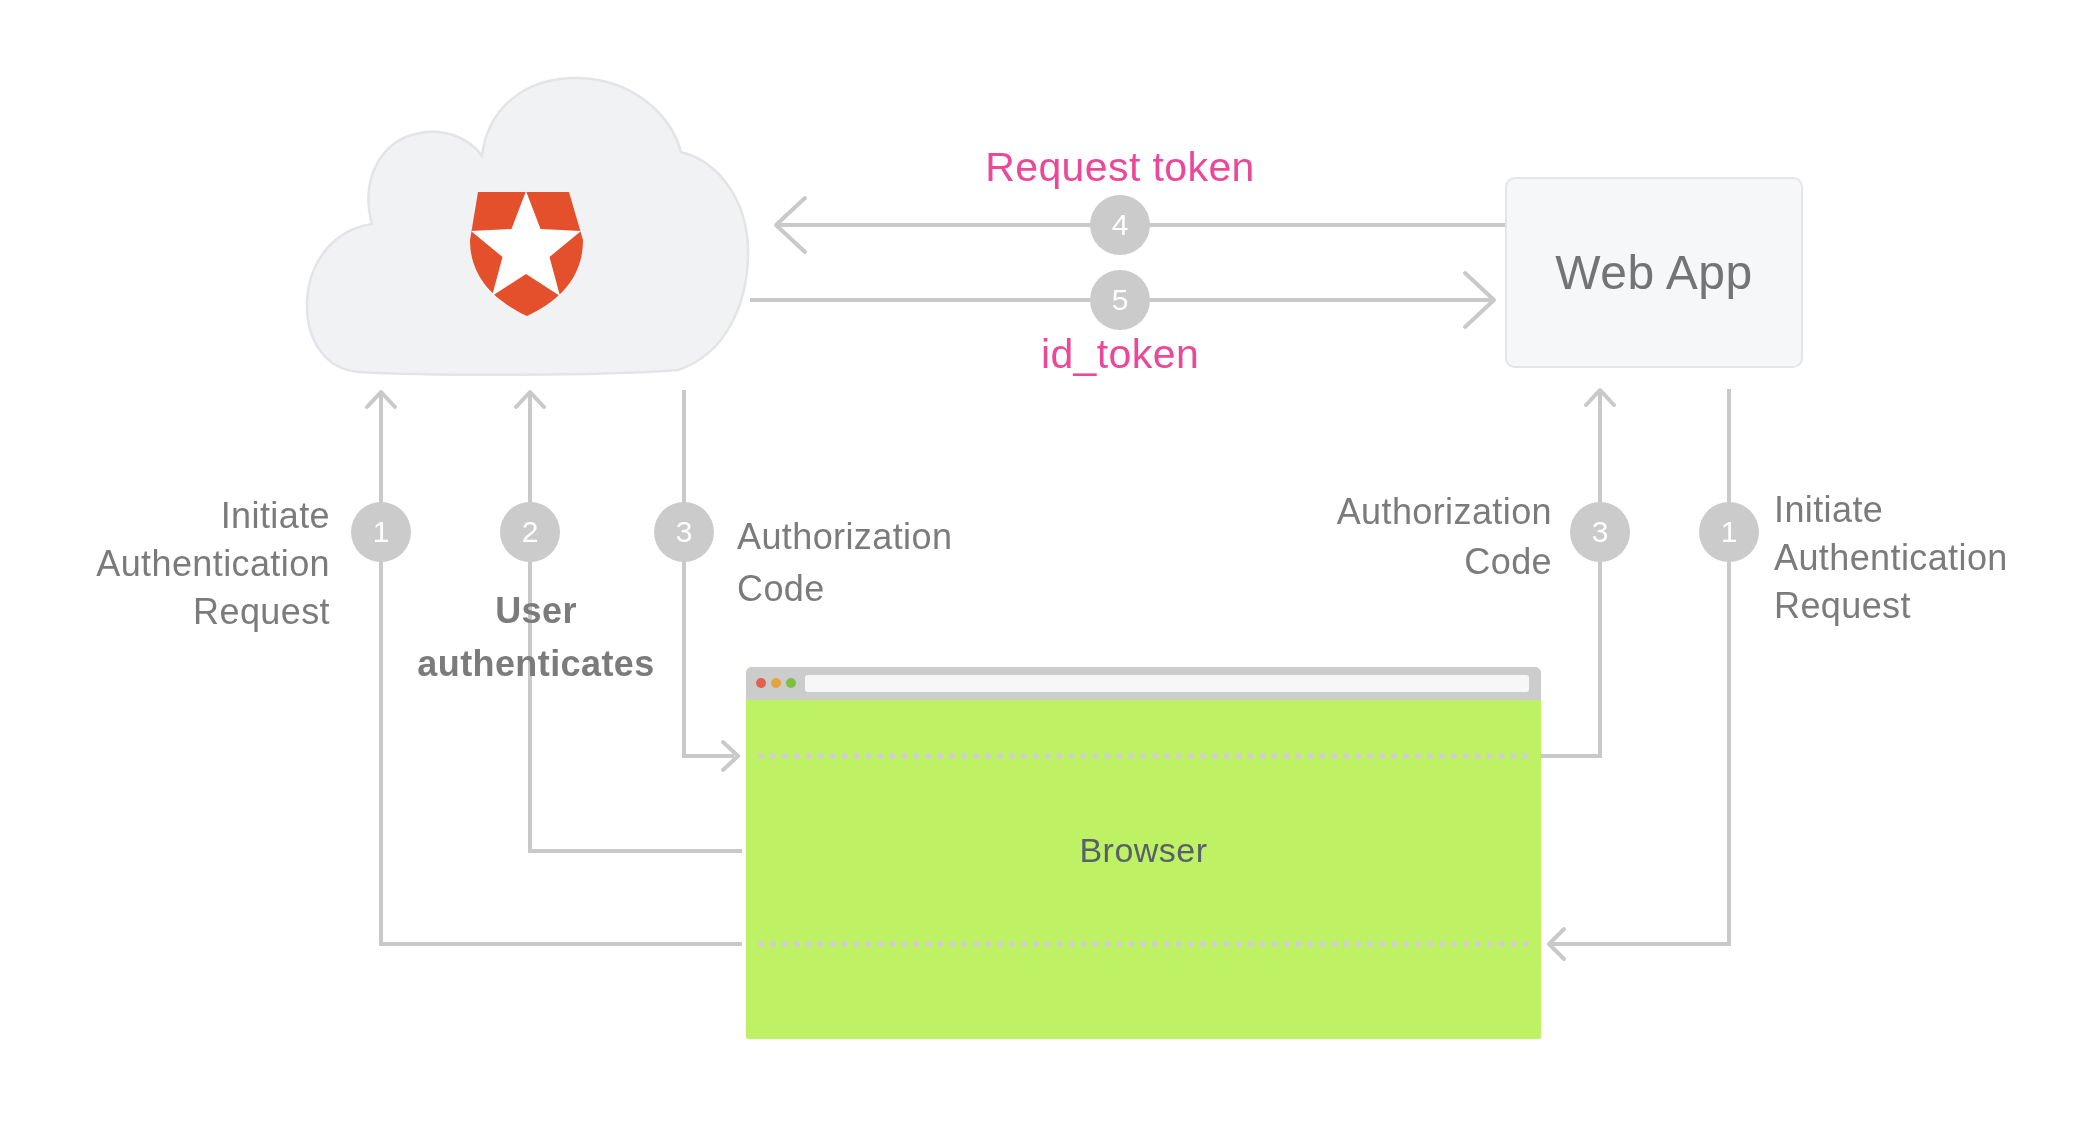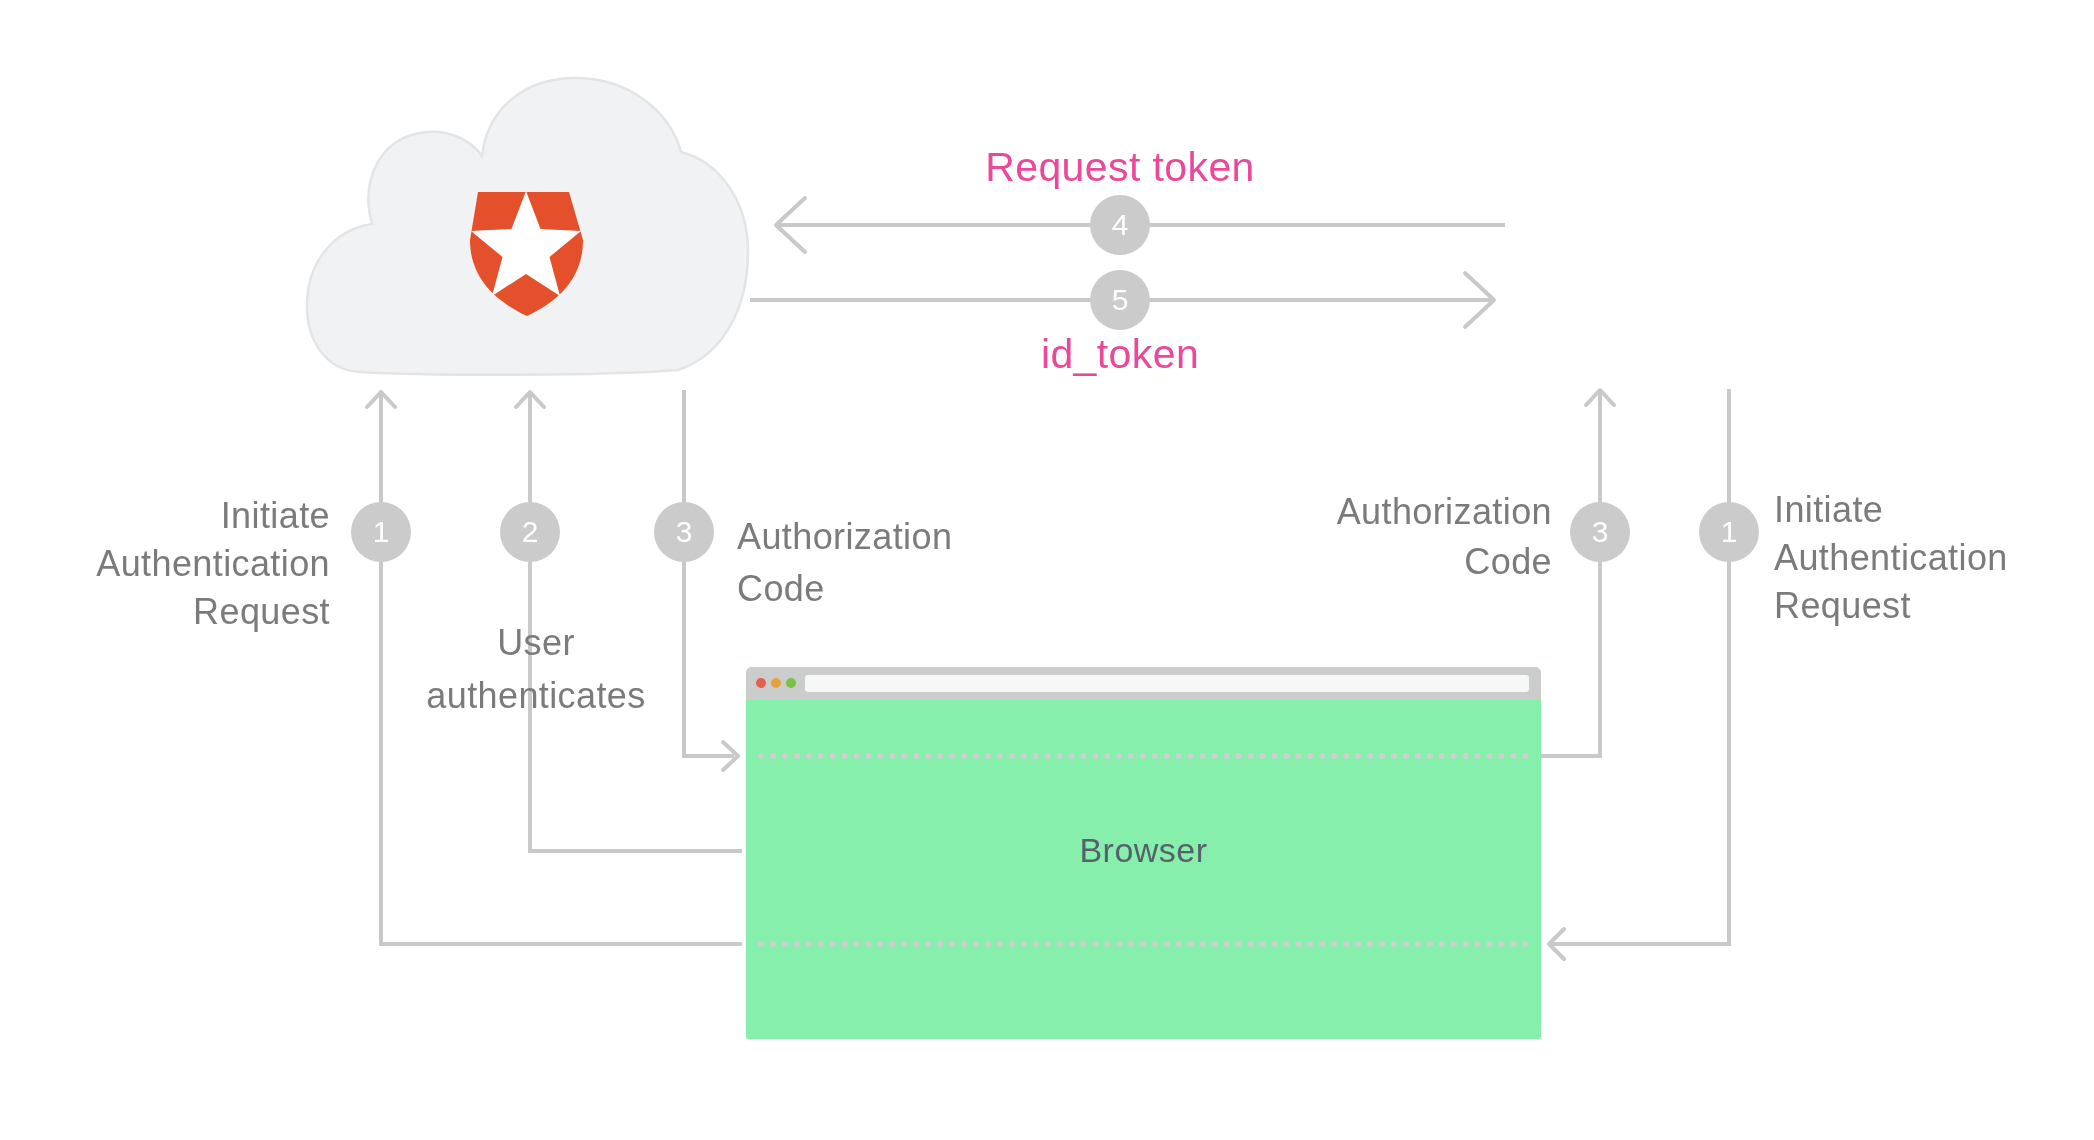--- a/index.html
+++ b/index.html
@@ -7,21 +7,21 @@
     position:relative;width:2094px;height:1140px;background:#ffffff;overflow:hidden;
     font-family:"Liberation Sans",sans-serif;
   }
   svg.layer{position:absolute;left:0;top:0;width:2094px;height:1140px;}
 
   
   .step-label{
     position:absolute;color:#7b7b7b;font-size:36px;letter-spacing:.4px;
   }
   .lbl-initiate-left{left:50px;top:492px;width:280px;text-align:right;line-height:48px;}
-  .lbl-user-auth{left:336px;top:616px;width:400px;text-align:center;line-height:53px;}
+  .lbl-user-auth{left:336px;top:584px;width:400px;text-align:center;line-height:53px;font-weight:bold;}
   .lbl-authcode-left{left:737px;top:511px;width:330px;text-align:left;line-height:52px;}
   .lbl-authcode-right{left:1252px;top:487px;width:300px;text-align:right;line-height:50px;}
   .lbl-initiate-right{left:1774px;top:486px;width:300px;text-align:left;line-height:48px;}
   .top-label{
     position:absolute;color:#ec4899;font-size:41px;letter-spacing:.4px;
     width:400px;text-align:center;line-height:50px;
   }
   .lbl-request-token{left:920px;top:142px;}
   .lbl-id-token{left:920px;top:329px;}
 
@@ -36,21 +36,21 @@
   .webapp-box{
     position:absolute;left:1505px;top:177px;width:298px;height:191px;
     background:#f6f7f9;border:2px solid #e4e5e7;border-radius:10px;
     box-sizing:border-box;display:flex;align-items:center;justify-content:center;
     color:#747474;font-size:48px;letter-spacing:.5px;
   }
 
   
   .browser{
     position:absolute;left:746px;top:667px;width:795px;height:372px;
-    border-radius:6px 6px 2px 2px;overflow:hidden;background:#86efac;
+    border-radius:6px 6px 2px 2px;overflow:hidden;background:#bef264;
   }
   .browser-chrome{
     position:absolute;left:0;top:0;width:100%;height:33px;background:#cbcccc;
   }
   .traffic-dot{position:absolute;top:11px;width:10px;height:10px;border-radius:50%;}
   .dot-red{left:10px;background:#e2604c;}
   .dot-amber{left:25px;background:#e5a33d;}
   .dot-green{left:40px;background:#7dc142;}
   .url-bar{
     position:absolute;left:59px;top:8px;width:724px;height:17px;
@@ -106,20 +106,23 @@
       <path d="M 367 407 L 381 392 L 395 407"></path>
       <path d="M 516 407 L 530 392 L 544 407"></path>
       <path d="M 723 742 L 738 756 L 723 770"></path>
       <path d="M 805 198 L 776 225 L 805 252"></path>
       <path d="M 1465 273 L 1494 300 L 1465 327"></path>
       <path d="M 1586 405 L 1600 390 L 1614 405"></path>
       <path d="M 1564 929 L 1549 944 L 1564 959"></path>
     </g>
   </svg>
 
+  <div class="webapp-box">
+    <span>Web App</span>
+  </div>
 
   <div class="browser">
     <div class="dotted-line dotted-1"></div>
     <div class="dotted-line dotted-2"></div>
     <div class="browser-chrome">
       <span class="traffic-dot dot-red"></span>
       <span class="traffic-dot dot-amber"></span>
       <span class="traffic-dot dot-green"></span>
       <span class="url-bar"></span>
     </div>

